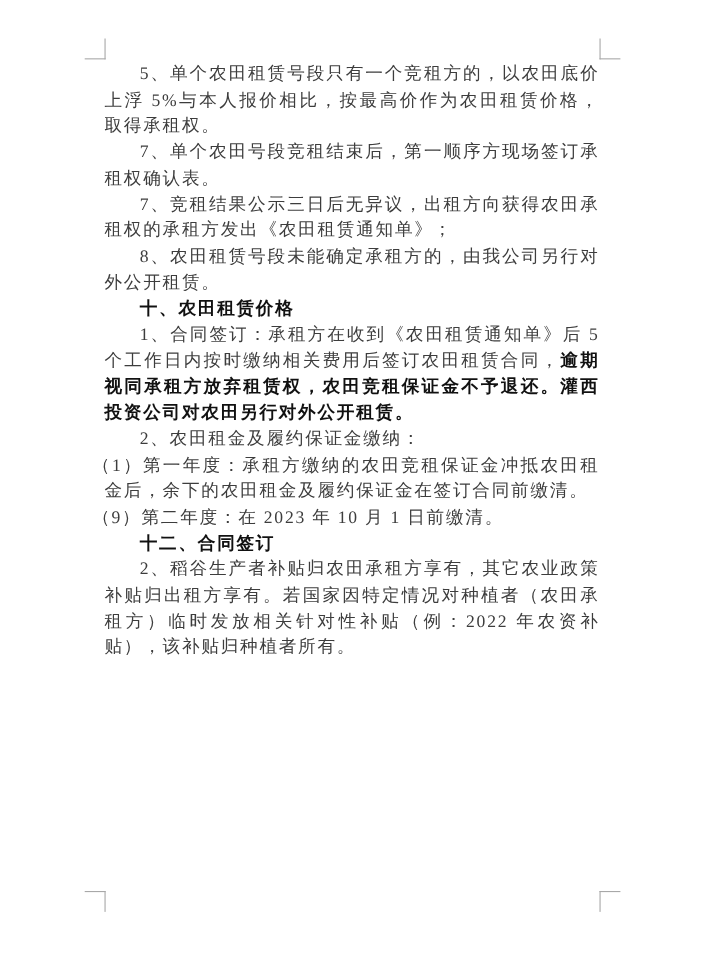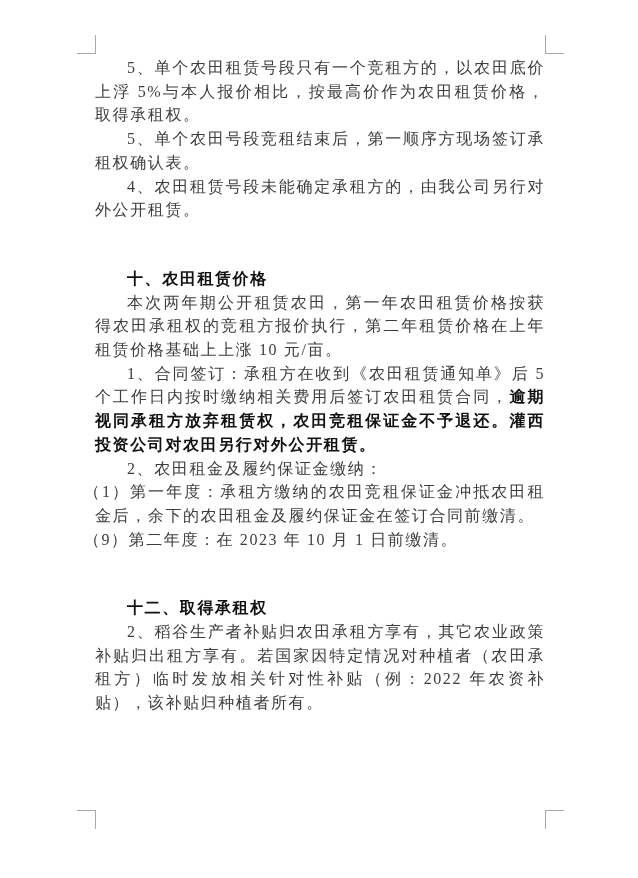--- a/index.html
+++ b/index.html
@@ -33,21 +33,20 @@
   .para {
     margin: 0;
     text-indent: 2em;
   }
   .para.sub {
     text-indent: -0.7em;
   }
   .para.heading {
     font-weight: bold;
     color: var(--bold-color, #111111);
-    margin-top: 45px;
   }
   .run-bold {
     font-weight: bold;
     color: var(--bold-color, #111111);
   }
   
   .crop {
     position: absolute;
     width: 18px;
     height: 18px;
@@ -63,24 +62,24 @@
 <body>
 
 <div class="page">
   <div class="crop tl"></div>
   <div class="crop tr"></div>
   <div class="crop bl"></div>
   <div class="crop br"></div>
 
   <div class="doc-text">
       <p class="para body"><span>5、单个农田租赁号段只有一个竞租方的，以农田底价上浮 5%与本人报价相比，按最高价作为农田租赁价格，取得承租权。</span></p>
-      <p class="para body"><span>5、单个农田号段竞租结束后，第一顺序方现场签订承租权确认表。</span></p>
-      <p class="para body"><span>4、农田租赁号段未能确定承租方的，由我公司另行对外公开租赁。</span></p>
+      <p class="para body"><span>7、单个农田号段竞租结束后，第一顺序方现场签订承租权确认表。</span></p>
+      <p class="para body"><span>7、竞租结果公示三日后无异议，出租方向获得农田承租权的承租方发出《农田租赁通知单》；</span></p>
+      <p class="para body"><span>8、农田租赁号段未能确定承租方的，由我公司另行对外公开租赁。</span></p>
       <p class="para heading"><span class="run-bold">十、农田租赁价格</span></p>
-      <p class="para body"><span>本次两年期公开租赁农田，第一年农田租赁价格按获得农田承租权的竞租方报价执行，第二年租赁价格在上年租赁价格基础上上涨 10 元/亩。</span></p>
       <p class="para body"><span>1、合同签订：承租方在收到《农田租赁通知单》后 5 个工作日内按时缴纳相关费用后签订农田租赁合同，</span><span class="run-bold">逾期视同承租方放弃租赁权，农田竞租保证金不予退还。灌西投资公司对农田另行对外公开租赁。</span></p>
       <p class="para body"><span>2、农田租金及履约保证金缴纳：</span></p>
       <p class="para sub"><span>（1）第一年度：承租方缴纳的农田竞租保证金冲抵农田租金后，余下的农田租金及履约保证金在签订合同前缴清。</span></p>
       <p class="para sub"><span>（9）第二年度：在 2023 年 10 月 1 日前缴清。</span></p>
-      <p class="para heading"><span class="run-bold">十二、取得承租权</span></p>
+      <p class="para heading"><span class="run-bold">十二、合同签订</span></p>
       <p class="para body"><span>2、稻谷生产者补贴归农田承租方享有，其它农业政策补贴归出租方享有。若国家因特定情况对种植者（农田承租方）临时发放相关针对性补贴（例：2022 年农资补贴），该补贴归种植者所有。</span></p>
     </div>
 </div>
 
 </body></html>

